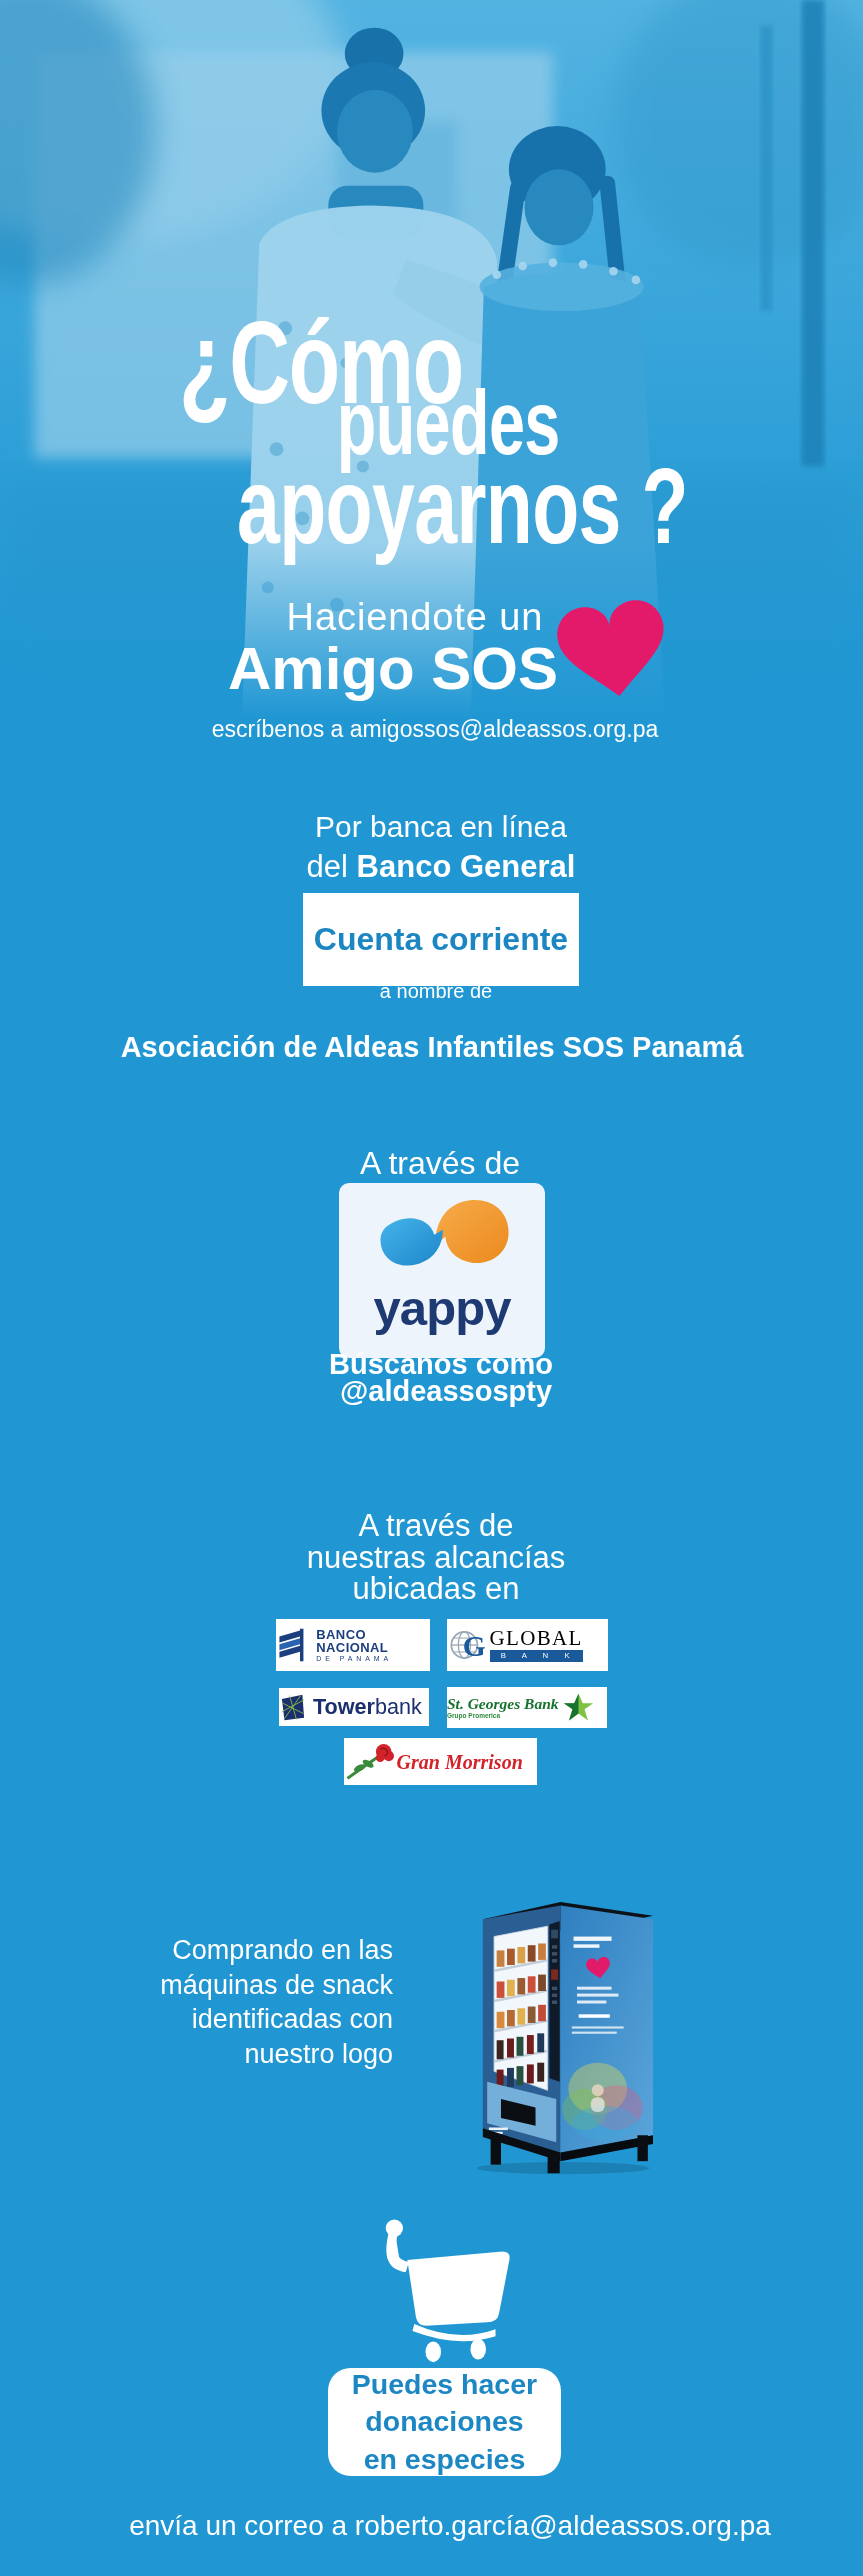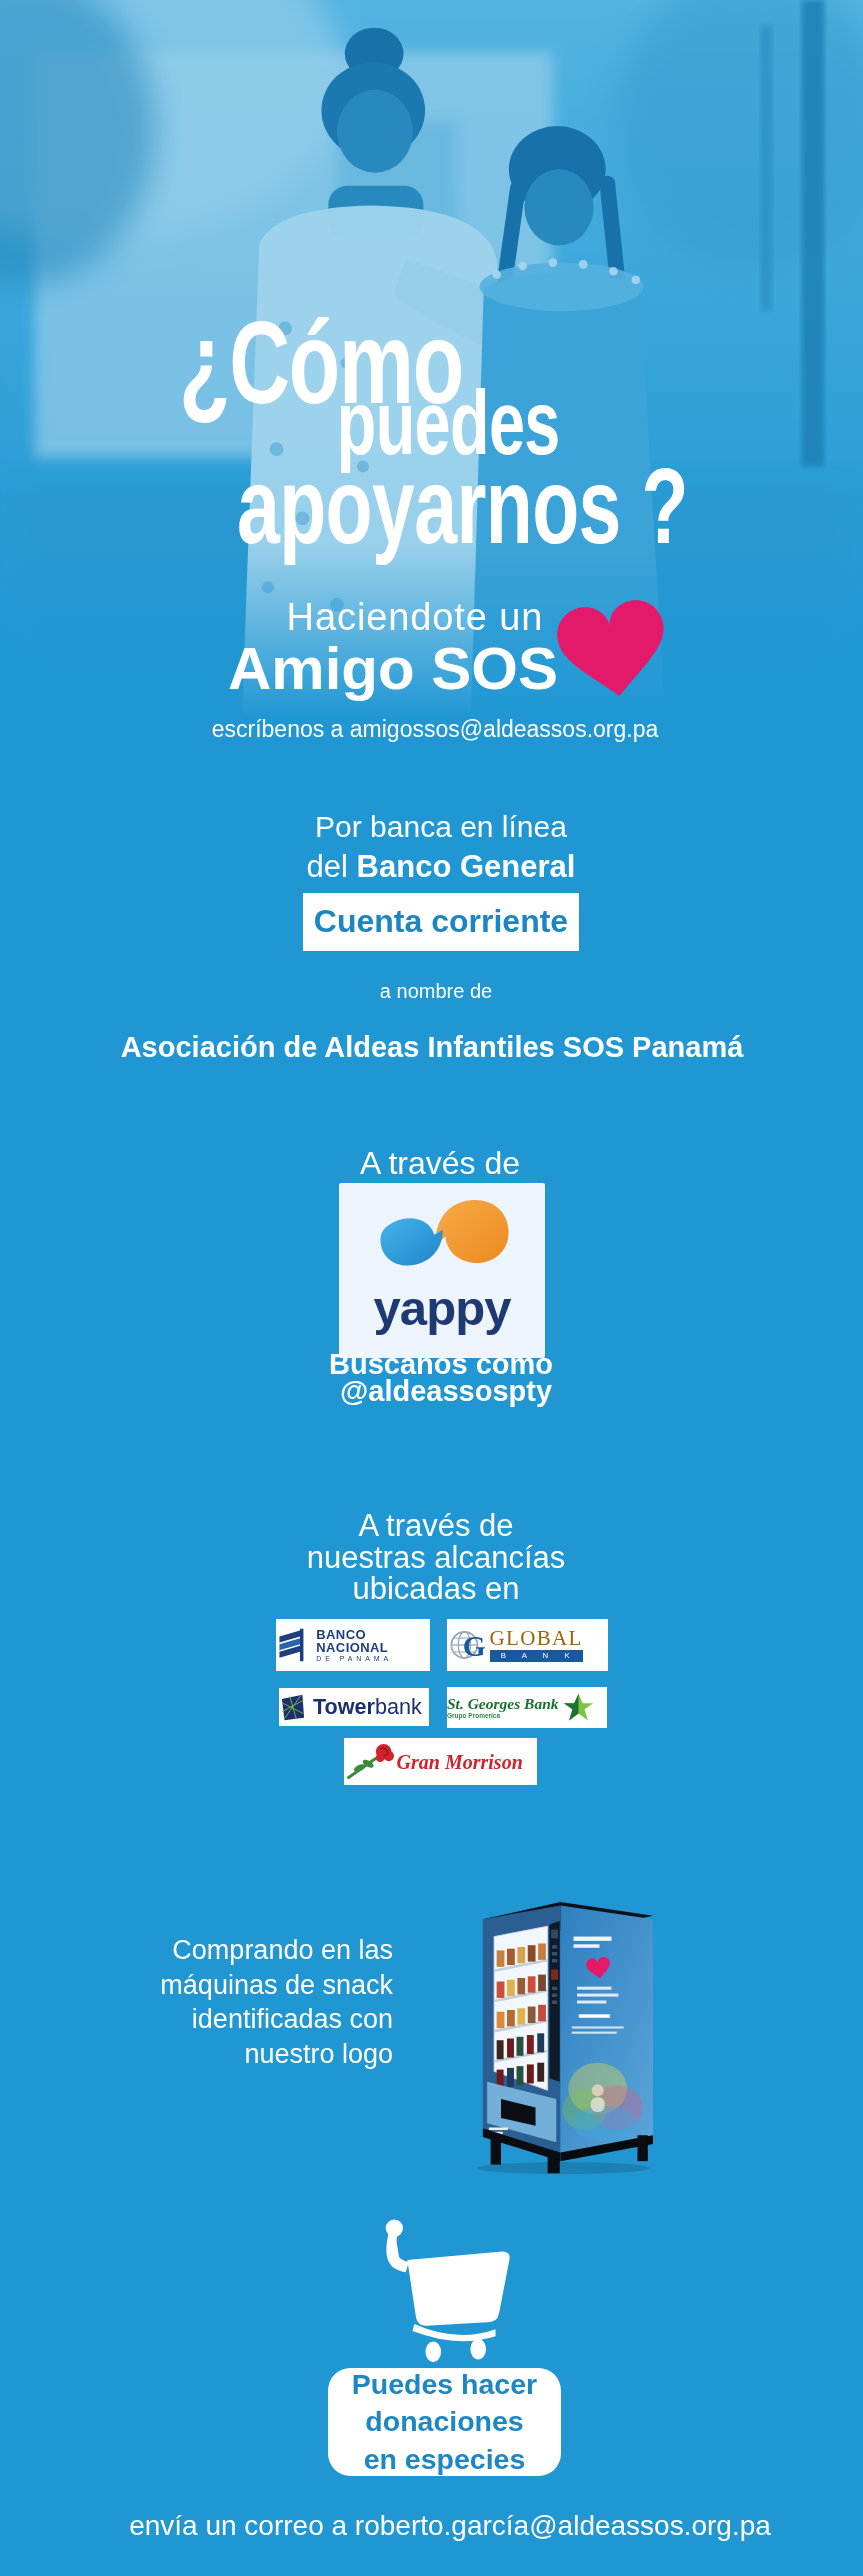--- a/index.html
+++ b/index.html
@@ -20,45 +20,45 @@
   #hero-line1{left:179px;top:304px;font-size:117px;transform:scaleX(.72);transform-origin:left top;letter-spacing:-1.7px;}
   #hero-line2{right:304px;top:378px;font-size:90px;transform:scaleX(.72);transform-origin:right top;letter-spacing:-0.9px;}
   #hero-line3{left:237px;top:453px;font-size:107px;transform:scaleX(.72);transform-origin:left top;letter-spacing:-0.9px;}
 
   .amigo-intro{left:415px;top:598px;font-size:38px;line-height:1;transform:translateX(-50%);letter-spacing:0.9px;}
   .amigo-title{left:393px;top:639px;font-size:60px;line-height:1;font-weight:700;transform:translateX(-50%);letter-spacing:0px;}
   .amigo-contact{left:435px;top:718px;font-size:23px;line-height:1;transform:translateX(-50%);}
 
   .banca-1{left:441px;top:812px;font-size:30px;line-height:1;transform:translateX(-50%);}
   .banca-2{left:441px;top:851px;font-size:31px;line-height:1;transform:translateX(-50%);}
-  .acct-box{left:303px;top:893px;width:276px;height:58px;background:#ffffff;display:flex;flex-direction:column;align-items:center;justify-content:center;line-height:1.1;}
+  .acct-box{left:303px;top:893px;width:276px;height:93px;background:#ffffff;display:flex;flex-direction:column;align-items:center;justify-content:center;line-height:1.1;}
   .acct-type{font-size:32px;font-weight:700;}
   .acct-num{font-size:34px;font-weight:700;letter-spacing:-0.9px;}
   .banca-3{left:436px;top:981px;font-size:20px;line-height:1;transform:translateX(-50%);}
   .banca-4{left:432px;top:1033px;font-size:29px;line-height:1;font-weight:700;transform:translateX(-50%);}
 
   .yappy-intro{left:440px;top:1147px;font-size:32px;line-height:1;transform:translateX(-50%);}
-  .yappy-card{left:339px;top:1183px;width:206px;height:175px;background:#eef4fb;border-radius:2px;}
+  .yappy-card{left:339px;top:1183px;width:206px;height:175px;background:#eef4fb;border-radius:10px;}
   .yappy-word{left:50%;top:97px;font-size:49px;font-weight:700;transform:translateX(-50%);letter-spacing:-0.9px;}
   .findus-1{left:441px;top:1350px;font-size:29px;font-weight:700;line-height:1;transform:translateX(-50%);}
   .findus-2{left:446px;top:1377px;font-size:29px;font-weight:700;line-height:1;transform:translateX(-50%);}
 
   .alc-block{left:436px;top:1510px;transform:translateX(-50%);text-align:center;font-size:31px;line-height:1.02;}
   .logo-box{background:#ffffff;display:flex;align-items:center;justify-content:flex-start;}
   .bn-box{left:276px;top:1619px;width:154px;height:52px;gap:4.3px;}
   .gb-box{left:447px;top:1619px;width:161px;height:52px;gap:2.6px;}
   .tb-box{left:279px;top:1688px;width:150px;height:38px;gap:6px;}
   .sg-box{left:447px;top:1687px;width:160px;height:41px;gap:4.3px;}
   .gm-box{left:344px;top:1738px;width:193px;height:47px;gap:2.6px;}
 
   .bn-text{color:#1b3e7f;line-height:1;text-align:left;}
   .bn-text .l1,.bn-text .l2{font-size:13px;font-weight:700;letter-spacing:0.4px;line-height:13px;}
   .bn-text .l3{font-size:7px;letter-spacing:3.9px;margin-top:1.7px;font-weight:400;}
   .gb-col{display:flex;flex-direction:column;align-items:stretch;line-height:1;}
-  .gb-word{font-family:"Liberation Serif",serif;color:#a16207;font-size:21px;letter-spacing:1.3px;}
+  .gb-word{font-family:"Liberation Serif",serif;color:#000000;font-size:21px;letter-spacing:1.3px;}
   .gb-bar{background:#1a5a9b;color:#fff;font-size:7.8px;letter-spacing:7px;text-align:center;padding:1.7px 0 1.7px 5.2px;margin-top:0.9px;}
   .tb-text{color:#1b2f6e;font-size:21.6px;line-height:1;}
   .sg-col{display:flex;flex-direction:column;line-height:1;}
   .sg-title{font-family:"Liberation Serif",serif;font-style:italic;font-weight:700;color:#17732f;font-size:15.5px;}
   .sg-sub{color:#2d8b3f;font-size:6.5px;font-weight:700;margin-top:1.7px;}
   .gm-text{font-family:"Liberation Serif",serif;font-style:italic;font-weight:700;color:#d2232a;font-size:20px;line-height:1;}
 
   .snack-block{right:471px;top:1933px;text-align:right;font-size:27px;line-height:1.28;}
 
   .donate-box{left:328px;top:2368px;width:233px;height:108px;background:#ffffff;border-radius:22.5px;display:flex;flex-direction:column;align-items:center;justify-content:center;}

